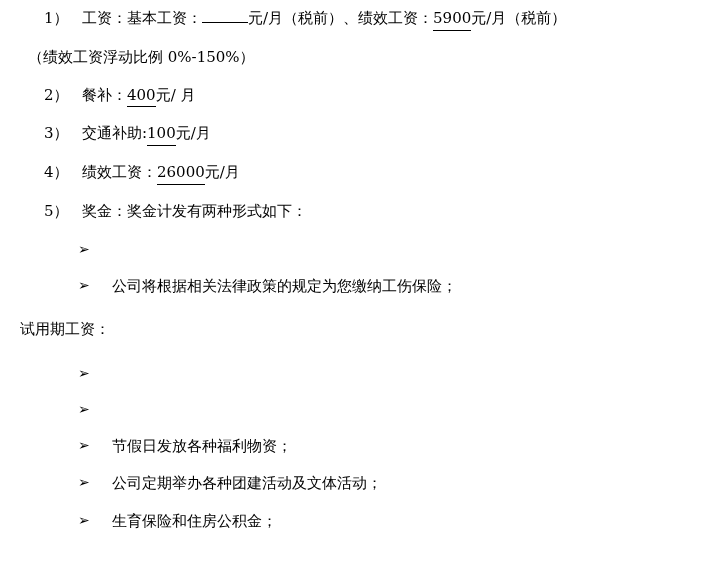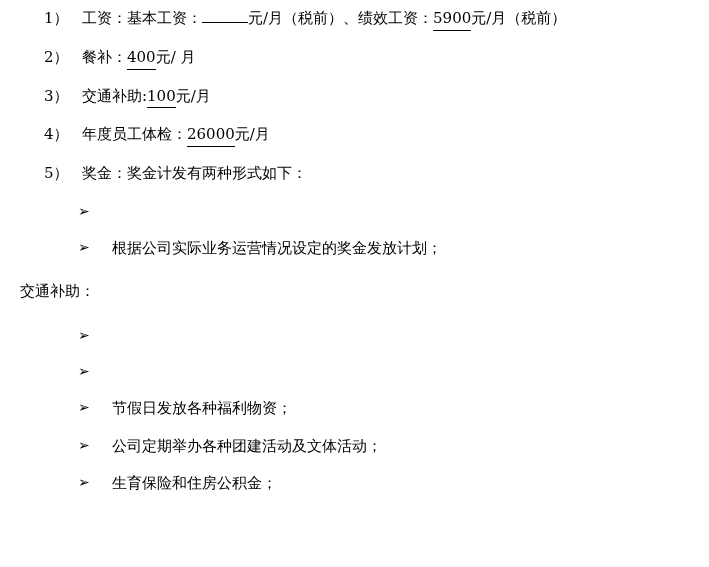--- a/index.html
+++ b/index.html
@@ -91,51 +91,52 @@
 <body>
 
 <div class="page">
   <div class="doc-body">
 
     <div class="num-item">
       <span class="num-marker">1）</span>
       <span class="num-text"><span>工资：基本工资：</span><span class="blank-underline"></span><span>元/月（税前）、绩效工资：</span><span class="u">5900</span><span>元/月（税前）</span></span>
     </div>
 
+    <div class="cont-line">（绩效工资浮动比例 0%-150%）</div>
 
     <div class="num-item">
       <span class="num-marker">2）</span>
       <span class="num-text"><span>餐补：</span><span class="u">400</span><span>元/ 月</span></span>
     </div>
 
     <div class="num-item">
       <span class="num-marker">3）</span>
       <span class="num-text"><span>交通补助:</span><span class="u">100</span><span>元/月</span></span>
     </div>
 
     <div class="num-item">
       <span class="num-marker">4）</span>
-      <span class="num-text"><span>年度员工体检：</span><span class="u">26000</span><span>元/月</span></span>
+      <span class="num-text"><span>绩效工资：</span><span class="u">26000</span><span>元/月</span></span>
     </div>
 
     <div class="num-item">
       <span class="num-marker">5）</span>
       <span class="num-text">奖金：奖金计发有两种形式如下：</span>
     </div>
 
     <div class="bullet-item">
       <span class="bullet-marker">➢</span>
     </div>
 
     <div class="bullet-item">
       <span class="bullet-marker">➢</span>
-      <span class="bullet-text">根据公司实际业务运营情况设定的奖金发放计划；</span>
+      <span class="bullet-text">公司将根据相关法律政策的规定为您缴纳工伤保险；</span>
     </div>
 
-    <div class="section-head">交通补助：</div>
+    <div class="section-head">试用期工资：</div>
 
     <div class="bullet-item">
       <span class="bullet-marker">➢</span>
     </div>
 
     <div class="bullet-item">
       <span class="bullet-marker">➢</span>
     </div>
 
     <div class="bullet-item">

